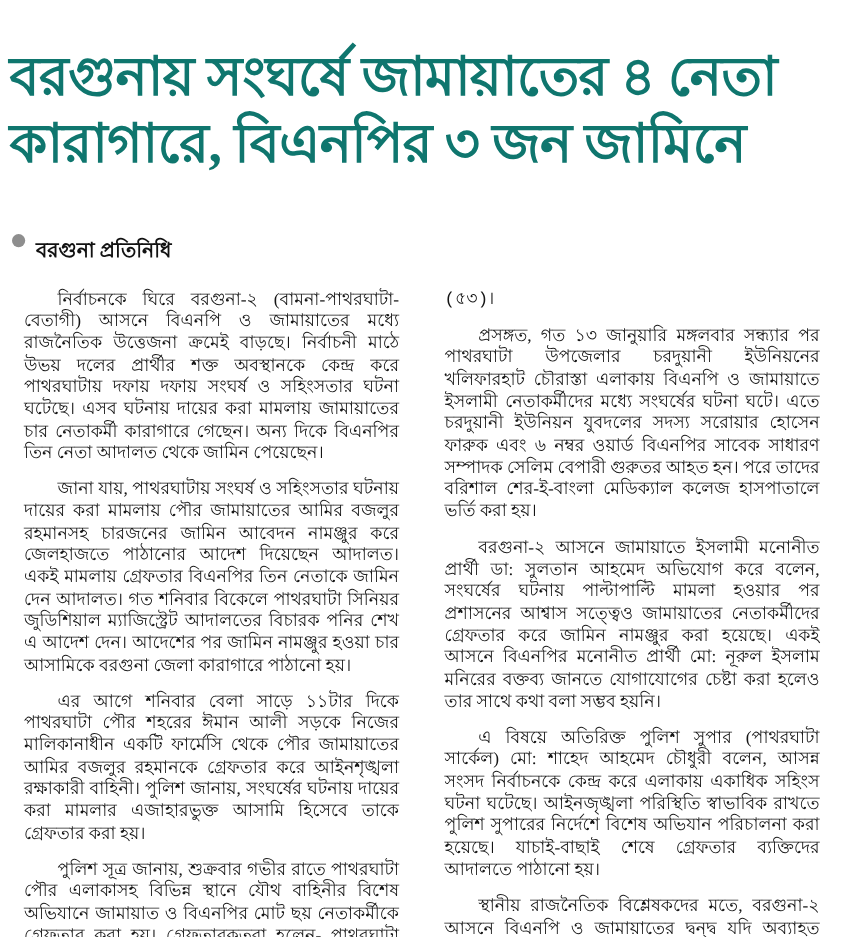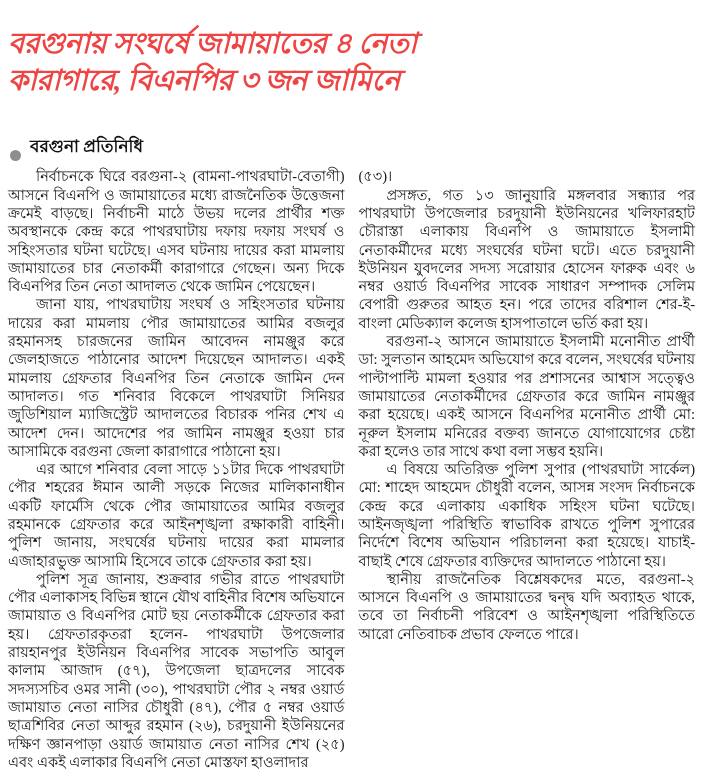--- a/index.html
+++ b/index.html
@@ -10,32 +10,31 @@
     font-family:"Liberation Serif","DejaVu Serif",serif;
     overflow:hidden;
     position:relative;
   }
   .page { width:703px; height:781px; position:relative; }
 
   
   .headline {
     padding:6px 8px 0 8px;
     font-weight:800;
-    color:#ef4444;
-    font-size:29px;
+    color:#0f766e;
+    font-size:45px;
     line-height:1.25;
     letter-spacing:-0.5px;
     font-family:"Liberation Serif","DejaVu Serif",serif;
-    font-style:italic;
   }
   .headline .hl-line { white-space:nowrap; }
 
   
   .byline {
-    display:flex; align-items:flex-end; gap:9px;
+    display:flex; align-items:flex-start; gap:9px;
     padding:16px 10px 4px 10px;
     font-weight:bold;
     font-size:17px;
   }
   .byline .bullet {
     width:11px; height:11px; border-radius:50%;
     background:#8e8e8e; flex:0 0 auto;
   }
 
   
@@ -45,22 +44,22 @@
     box-sizing:border-box;
   }
   .col {
     flex:1 1 0;
     min-width:0;
     text-align:justify;
     font-size:14.5px;
     line-height:1.262;
     color:#151515;
   }
-  .col p { margin:0; text-indent:28px; }
-  .col p.continuation { text-indent:0; }
+  .col p { margin:12px; text-indent:28px; }
+  .col p.continuation { text-indent:0;font-family:Liberation Mono, monospace; }
 </style>
 </head>
 <body>
 
 <div class="page">
 
   <h1 class="headline">
     <div class="hl-line">বরগুনায় সংঘর্ষে জামায়াতের ৪ নেতা</div>
     <div class="hl-line">কারাগারে, বিএনপির ৩ জন জামিনে</div>
   </h1>

